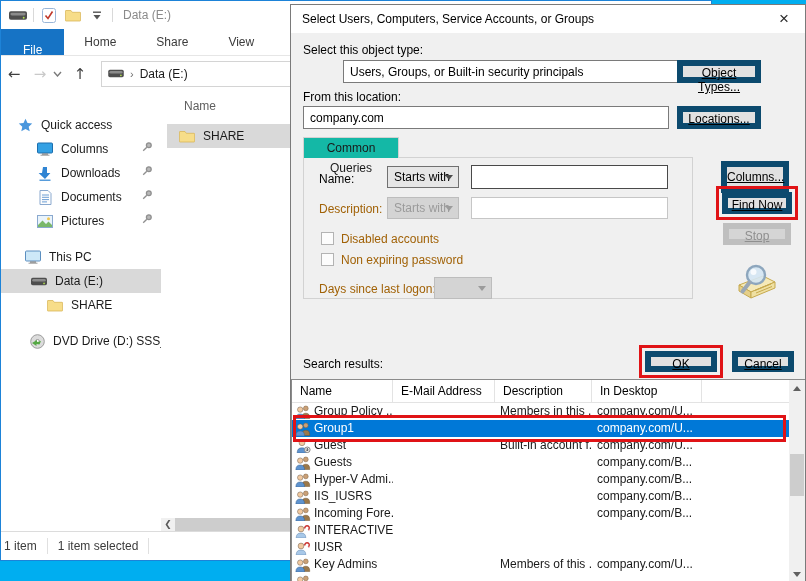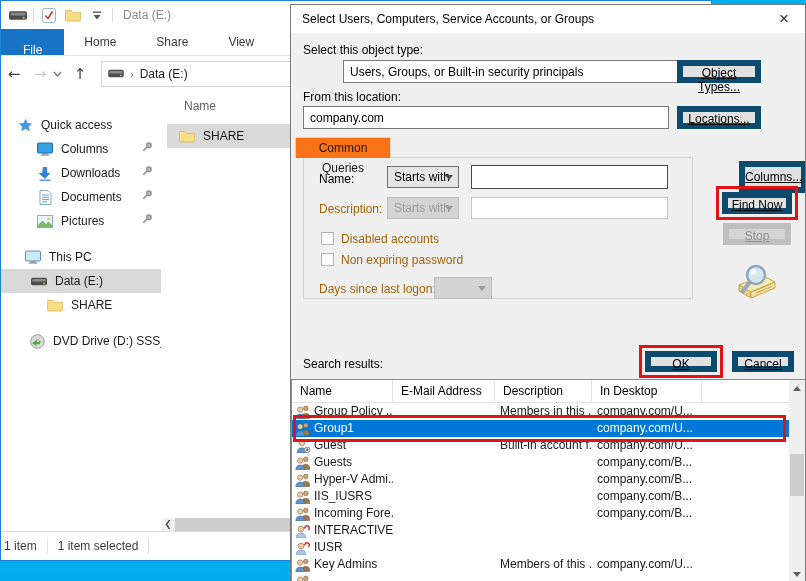--- a/index.html
+++ b/index.html
@@ -41,21 +41,21 @@
 
   
   #dlg { left:290px; top:4px; width:516px; height:577px; background:#f0f0f0; border:1px solid #7a7a7a; border-bottom:none; overflow:hidden; }
   .d-title { left:0; top:0; right:0; height:28px; background:#fff; display:flex; align-items:center; padding-left:11px; color:#000; }
   .d-close { position:absolute; right:8px; top:2px; width:26px; height:24px; text-align:center; font-size:17px; color:#2b2b2b; line-height:24px; }
   .lbl { position:absolute; color:#000; }
   .lbl.dis { color:#a16207; }
   .field { position:absolute; background:#fff; border:1px solid #7a7a7a; font:12px "Liberation Sans",sans-serif; padding:0 6px; color:#000; }
   .btn { position:absolute; background:#e1e1e1; border:6px solid #0c4a6e; font:12px "Liberation Sans",sans-serif; color:#000; text-align:center;text-decoration:underline; }
   .btn.dis { background:#d5d5d5; border-color:#bfbfbf; color:#8f8f8f; }
-  .tabcq { position:absolute; left:4px; top:132px; width:96px; height:21px; background:#f97316; border:1px solid #d2d2d2; border-bottom:none; text-align:center; line-height:20px; z-index:2; }
+  .tabcq { position:absolute; left:12px; top:132px; width:96px; height:21px; background:#14b8a6; border:1px solid #d2d2d2; border-bottom:none; text-align:center; line-height:20px; z-index:2; }
   .gbox { position:absolute; left:12px; top:152px; width:390px; height:142px; border:1px solid #d2d2d2; background:#f0f0f0; }
   .combo { position:absolute; border:1px solid #707070; background:#e6e6e6; padding-left:6px; line-height:20px; color:#000; }
   .combo .arr { position:absolute; right:5px; top:8px; width:0; height:0; border-left:4px solid transparent; border-right:4px solid transparent; border-top:5px solid #4b4b4b; }
   .combo.dis { background:#d4d4d4; border-color:#bdbdbd; color:#9b9b9b; }
   .combo.dis .arr { border-top-color:#9b9b9b; }
   .cb { position:absolute; width:13px; height:13px; background:#fcfcfc; border:1px solid #b3b3b3; }
   .ann { position:absolute; border:3px solid #e01316; z-index:5; pointer-events:none; }
 
   
   .rlist { position:absolute; left:0; top:374px; width:515px; height:203px; background:#fff; border:1px solid #8b8b8b; border-bottom:none; }
@@ -319,21 +319,21 @@
   <span class="cb" style="left:30px;top:227px"></span>
   <div class="lbl dis" style="left:50px;top:227px">Disabled accounts</div>
   <span class="cb" style="left:30px;top:248px"></span>
   <div class="lbl dis" style="left:50px;top:248px">Non expiring password</div>
 
   <div class="lbl dis" style="left:28px;top:277px">Days since last logon:</div>
   <div class="combo dis" style="left:143px;top:272px;width:58px;height:22px">
     <span></span><span class="arr"></span>
   </div>
 
-  <button class="btn" style="left:448px;top:156px;width:68px;height:32px">Columns...</button>
+  <button class="btn" style="left:430px;top:156px;width:68px;height:32px">Columns...</button>
   <div class="ann" style="left: 425px; top: 181px; width: 82px; height: 34px; border-color: rgb(224, 19, 22);"></div>
   <button class="btn" style="left:431px;top:187px;width:70px;height:22px">Find Now</button>
   <button class="btn dis" style="left:432px;top:218px;width:68px;height:22px">Stop</button>
 
   <span class="abs" style="left:443px;top:256px">
       <svg width="46" height="42" viewBox="0 0 46 42">
         <path d="M5 24 L29 15 L41 21 L17 31 Z" fill="#f5e9b8" stroke="#c6a94e"></path>
         <path d="M5 24 L17 31 L17 37 L5 30 Z" fill="#e5cf8a" stroke="#c6a94e"></path>
         <path d="M17 31 L41 21 L41 27 L17 37 Z" fill="#efe0a2" stroke="#c6a94e"></path>
         <path d="M21 29.5 L37 23 M22 32 L38 25.5" stroke="#c6a94e" stroke-width="1"></path>

